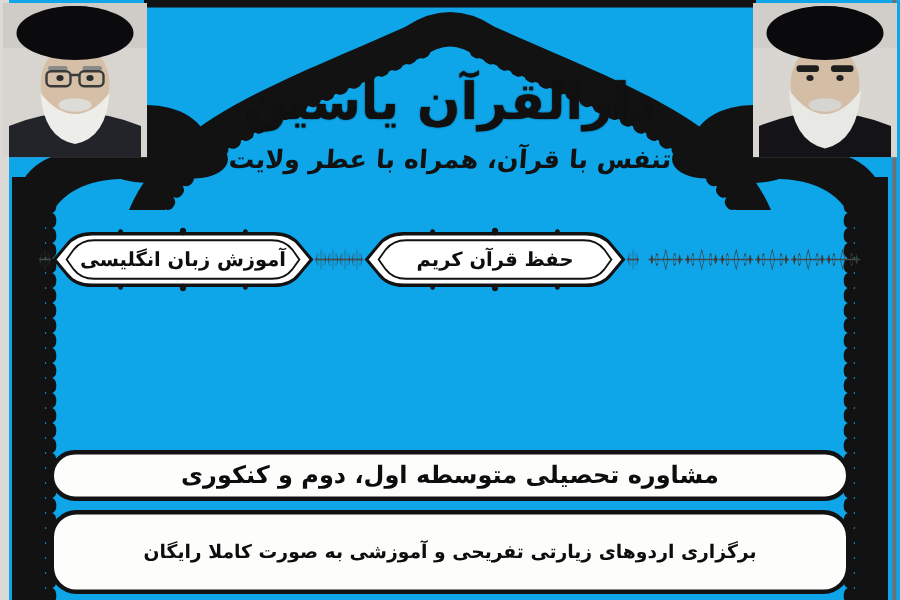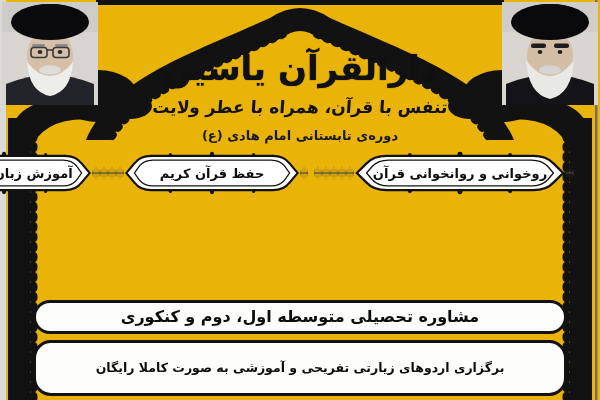--- a/index.html
+++ b/index.html
@@ -1,18 +1,18 @@
 <!DOCTYPE html>
 <html lang="fa"><head>
 <meta charset="utf-8">
 <style>
   html,body{margin:0;padding:0;background:#ffffff;}
   .poster{
     position:relative;width:600px;height:400px;overflow:hidden;
-    background:#eab308;
+    background:#0ea5e9;
     font-family:"DejaVu Sans",sans-serif;color:#121212;
   }
   .bg-art{position:absolute;left:0;top:0;width:600px;height:400px;}
   .portrait{position:absolute;top:2px;width:96px;height:103px;overflow:hidden;}
   .portrait.left{left:2px;}
   .portrait.right{left:502px;}
   .portrait svg{width:100%;height:100%;display:block;}
 
   .hdr{position:absolute;left:105px;right:105px;text-align:center;direction:rtl;}
   .title{top:48px;font-size:34px;font-weight:bold;color:#101010;
@@ -118,48 +118,34 @@
       <ellipse cx="58" cy="50" rx="2.4" ry="2" fill="#222222"></ellipse>
       <rect x="29" y="41.5" width="15" height="4.5" rx="2" fill="#1d1d1d"></rect>
       <rect x="52" y="41.5" width="15" height="4.5" rx="2" fill="#1d1d1d"></rect>
       <ellipse cx="48" cy="20" rx="39" ry="18" fill="#0a0a0c"></ellipse>
       <path d="M9,22 Q20,2 48,2 Q76,2 87,22 Q70,10 48,10 Q26,10 9,22 Z" fill="#0a0a0c"></path>
     </svg>
   </div>
 
   <div class="hdr title">دارالقرآن یاسین</div>
   <div class="hdr subtitle">تنفس با قرآن، همراه با عطر ولایت</div>
-  <div class="hdr season">دوره‌ی تابستانی امام هادی (ع)</div>
 
   <div class="courses">
 
     <div class="course-col">
       <div class="course-row">
         <span class="flourish">
           <svg viewBox="0 0 120 24" preserveAspectRatio="none">
               <line x1="2" y1="12" x2="118" y2="12" stroke="#4a4a4a" stroke-width="1.2"></line>
               <polygon points="52,12 60,5 68,12 60,19" fill="none" stroke="#3c3c3c" stroke-width="1.4"></polygon>
               <circle cx="30" cy="12" r="4" fill="none" stroke="#3c3c3c" stroke-width="1.3"></circle>
               <circle cx="90" cy="12" r="4" fill="none" stroke="#3c3c3c" stroke-width="1.3"></circle>
               <polygon points="8,12 13,8 18,12 13,16" fill="#3c3c3c"></polygon>
               <polygon points="102,12 107,8 112,12 107,16" fill="#3c3c3c"></polygon>
             </svg>
-        </span>
-        <span class="cartouche wide">
-          <svg viewBox="0 0 220 46" preserveAspectRatio="none">
-              <path d="M34,5 L186,5 Q200,5 207,13 L217,23 L207,33 Q200,41 186,41 L34,41 Q20,41 13,33 L3,23 L13,13 Q20,5 34,5 Z" fill="#ffffff" stroke="#121212" stroke-width="2.4"></path>
-              <path d="M36,9.5 L184,9.5 Q195,9.5 201,16 L207,23 L201,30 Q195,36.5 184,36.5 L36,36.5 Q25,36.5 19,30 L13,23 L19,16 Q25,9.5 36,9.5 Z" fill="none" stroke="#121212" stroke-width="1.4"></path>
-              <circle cx="110" cy="3.5" r="2.6" fill="#121212"></circle>
-              <circle cx="110" cy="42.5" r="2.6" fill="#121212"></circle>
-              <circle cx="58" cy="4" r="2" fill="#121212"></circle>
-              <circle cx="162" cy="4" r="2" fill="#121212"></circle>
-              <circle cx="58" cy="42" r="2" fill="#121212"></circle>
-              <circle cx="162" cy="42" r="2" fill="#121212"></circle>
-            </svg>
-          <span class="label">روخوانی و روانخوانی قرآن</span>
         </span>
         <span class="flourish">
           <svg viewBox="0 0 120 24" preserveAspectRatio="none">
               <line x1="2" y1="12" x2="118" y2="12" stroke="#4a4a4a" stroke-width="1.2"></line>
               <polygon points="52,12 60,5 68,12 60,19" fill="none" stroke="#3c3c3c" stroke-width="1.4"></polygon>
               <circle cx="30" cy="12" r="4" fill="none" stroke="#3c3c3c" stroke-width="1.3"></circle>
               <circle cx="90" cy="12" r="4" fill="none" stroke="#3c3c3c" stroke-width="1.3"></circle>
               <polygon points="8,12 13,8 18,12 13,16" fill="#3c3c3c"></polygon>
               <polygon points="102,12 107,8 112,12 107,16" fill="#3c3c3c"></polygon>
             </svg>

